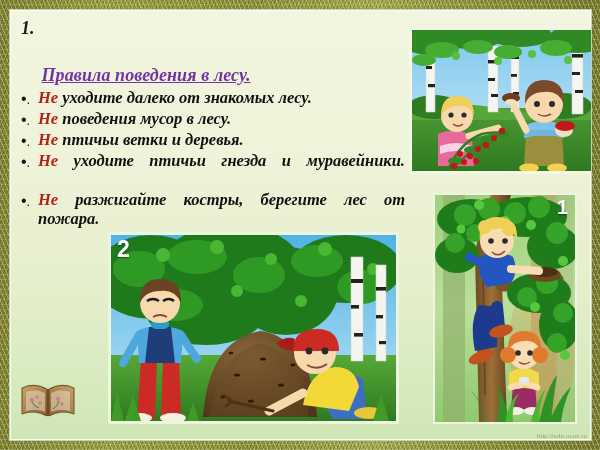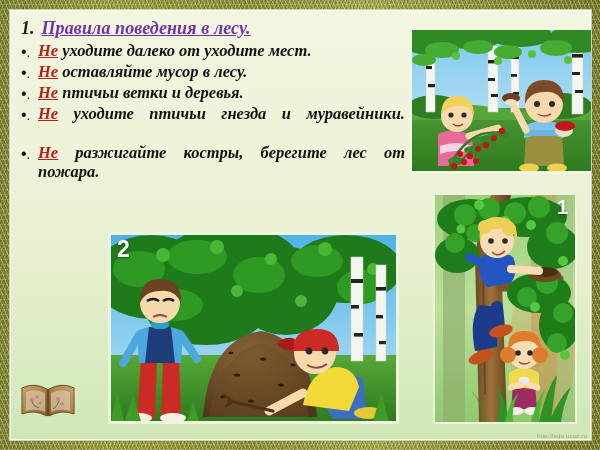--- a/index.html
+++ b/index.html
@@ -30,39 +30,39 @@
   #textblock{
     position:absolute;left:9px;top:9px;width:386px;
   }
   .ttl-row{display:flex;align-items:flex-start;margin:0 0 2px 2px;}
   .ttl-num{
     font-style:italic;font-weight:bold;font-size:18px;color:#1a1a1a;
     margin-right:7px;line-height:1.1;
   }
   .ttl-text{
     font-style:italic;font-weight:bold;font-size:18px;color:#7134a3;
-    text-decoration:underline;line-height:1.1;letter-spacing:.1px;
+    text-decoration:underline;line-height:1.1;letter-spacing:.1px;margin-top:47px;
   }
   .li{
     display:flex;align-items:flex-start;margin:1px 0 0 2px;
   }
   .bullet{
     flex:0 0 auto;width:17px;color:#111;font-size:17px;line-height:1.12;
     font-family:"Liberation Sans",sans-serif;
     padding-top:1px;
   }
   .bullet .dot{font-size:16px;}
   .bullet .dotper{font-size:13px;}
   .li-body{
     flex:1 1 auto;font-style:italic;font-weight:bold;font-size:16.5px;
     color:#111;line-height:1.16;
   }
   .li-body.just{text-align:justify;}
   .li-body.just:after{content:"";display:inline-block;width:100%;}
-  .ne{color:#b32118;text-decoration:underline;}
+  .ne{color:#b32118;}
 
   
   .pic{position:absolute;overflow:hidden;background:#6aa84f;}
   .pic .num{
     position:absolute;font-family:"Liberation Sans",sans-serif;
     font-weight:bold;color:#fff;font-size:19px;line-height:1;
     text-shadow:0 1px 2px rgba(0,0,0,.45);
   }
 
   
@@ -92,26 +92,26 @@
 
     <div id="textblock">
 
       <div class="ttl-row">
         <span class="ttl-num">1.</span>
         <span class="ttl-text">Правила поведения в лесу.</span>
       </div>
 
       <div class="li">
         <span class="bullet"><span class="dot">•</span><span class="dotper">.</span></span>
-        <span class="li-body"><span class="ne">Не</span><span> уходите далеко от уходите мест.</span></span>
+        <span class="li-body"><span class="ne">Не</span><span> уходите далеко от знакомых лесу.</span></span>
       </div>
 
       <div class="li">
         <span class="bullet"><span class="dot">•</span><span class="dotper">.</span></span>
-        <span class="li-body"><span class="ne">Не</span><span> оставляйте мусор в лесу.</span></span>
+        <span class="li-body"><span class="ne">Не</span><span> поведения мусор в лесу.</span></span>
       </div>
 
       <div class="li">
         <span class="bullet"><span class="dot">•</span><span class="dotper">.</span></span>
         <span class="li-body"><span class="ne">Не</span><span> птичьи ветки и деревья.</span></span>
       </div>
 
       <div class="li">
         <span class="bullet"><span class="dot">•</span><span class="dotper">.</span></span>
         <span class="li-body just"><span class="ne">Не</span><span> уходите птичьи гнезда и муравейники.</span></span>

